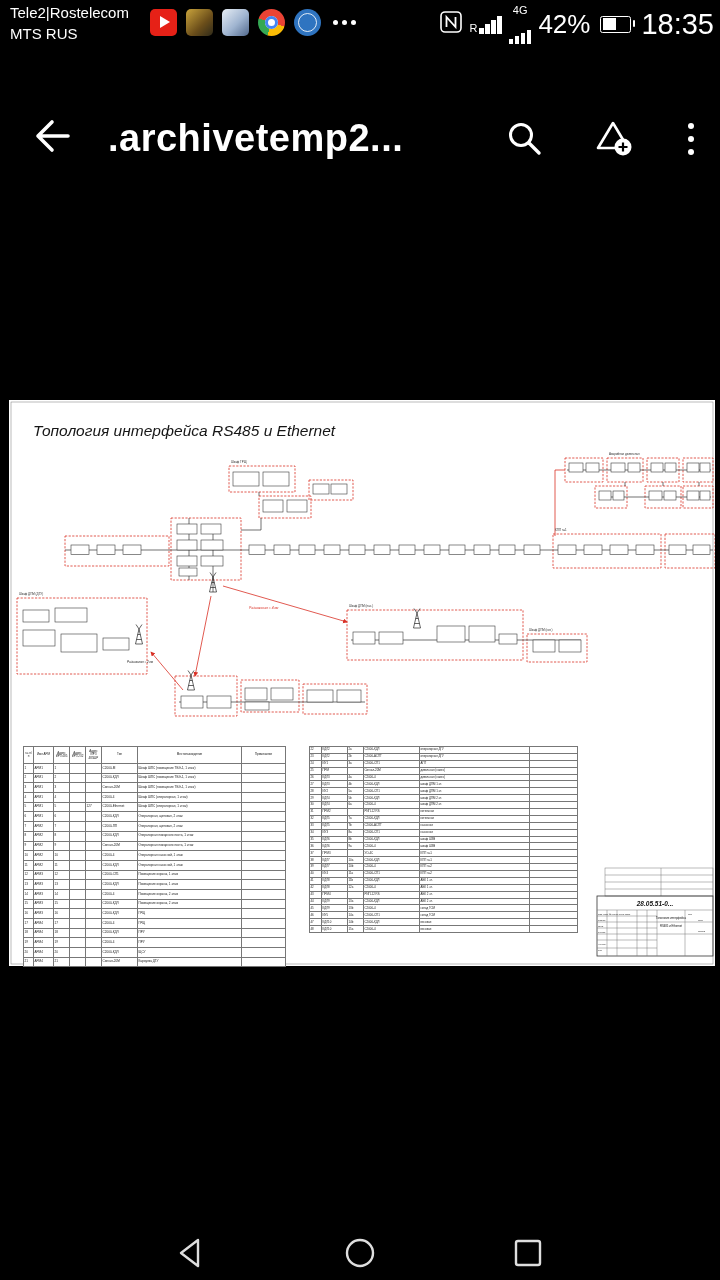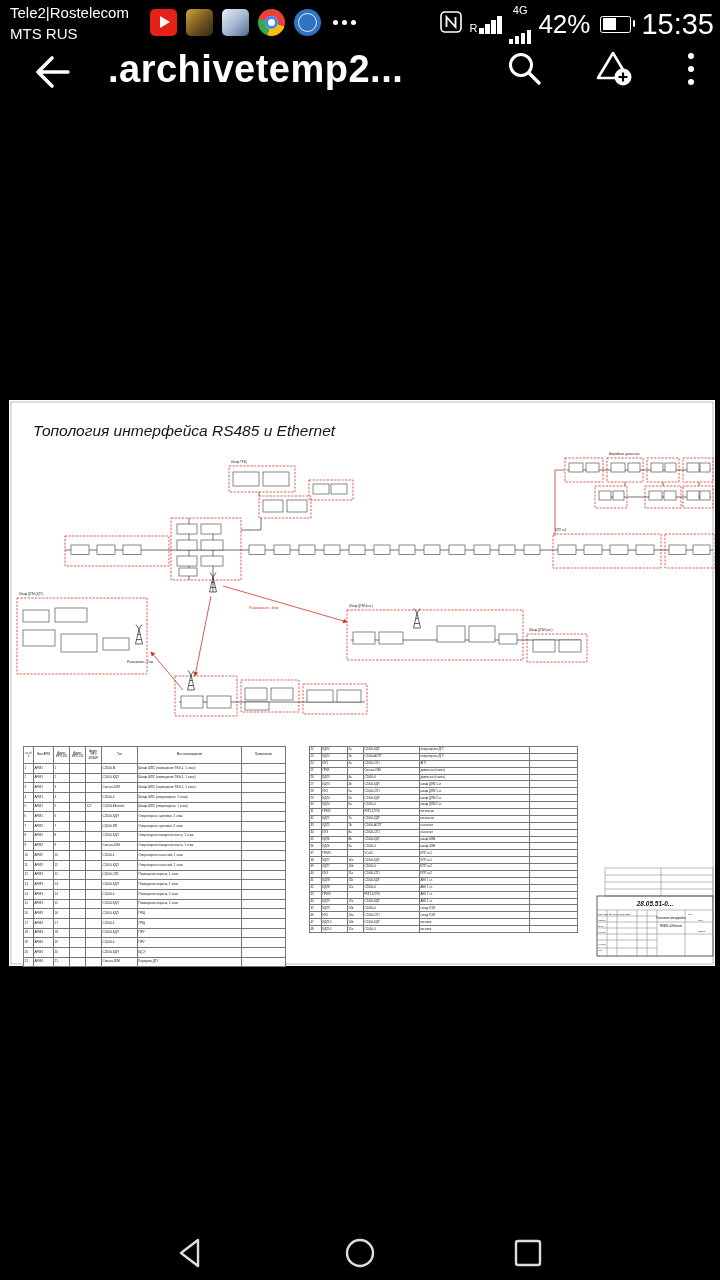--- a/index.html
+++ b/index.html
@@ -29,21 +29,21 @@
   .r-label{font-size:11px;line-height:11px;}
   .sig-4g{display:flex;flex-direction:column;align-items:center;gap:14px;}
   .g-label{font-size:11px;line-height:10px;}
   .pct{font-size:26px;font-weight:300;}
   .battery{width:29px;height:15px;border:1.5px solid #fff;border-radius:2.5px;position:relative;margin:0 3px;}
   .battery i{position:absolute;left:1.5px;top:1.5px;bottom:1.5px;width:46%;background:#fff;display:block;}
   .battery::after{content:"";position:absolute;right:-5px;top:3px;width:2.5px;height:7px;background:#fff;border-radius:1px;}
   .time{font-size:29px;font-weight:300;}
 
   
-  .app-bar{position:absolute;top:48px;left:0;right:0;height:112px;background:#000;display:flex;align-items:flex-start;color:#fff;}
+  .app-bar{position:absolute;top:48px;left:0;right:0;height:112px;background:#000;display:flex;align-items:flex-end;color:#fff;}
   .back-btn{margin-left:26px;width:48px;height:48px;display:flex;align-items:center;justify-content:center;}
   .ab-title{margin-left:34px;font-size:38px;font-weight:700;flex:1;white-space:nowrap;overflow:hidden;letter-spacing:.5px;}
   .ab-icons{display:flex;align-items:center;gap:48px;margin-right:22px;}
   .ab-icon{display:flex;align-items:center;justify-content:center;}
 
   
   .page{position:absolute;left:9px;top:400px;width:706px;height:566px;background:#fff;}
   .page svg{position:absolute;inset:0;}
   svg{font-family:"Liberation Sans",sans-serif;}
   .doc-title{font-size:15.5px;font-style:italic;fill:#161616;}
@@ -119,21 +119,21 @@
             <i class="bar" style="height:5px"></i>
             <i class="bar" style="height:8px"></i>
             <i class="bar" style="height:11px"></i>
             <i class="bar" style="height:14px"></i>
           </span>
       </span>
       <span class="pct">42%</span>
       <span class="battery">
           <i></i>
         </span>
-      <span class="time">15:35</span>
+      <span class="time">18:35</span>
     </div>
   </div>
 
   <div class="app-bar">
     <div class="back-btn">
       <svg width="44" height="44" viewBox="0 0 44 44">
         <path d="M24 8 L10 22 L24 36 M10 22 H40" fill="none" stroke="#fff" stroke-width="3.6" stroke-linecap="round" stroke-linejoin="round"></path>
       </svg>
     </div>
     <div class="ab-title">.archivetemp2...</div>

